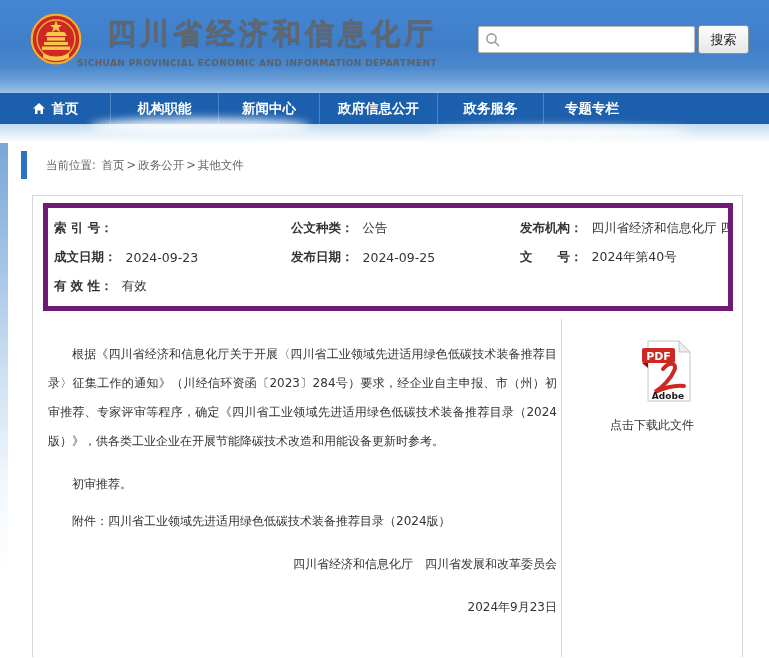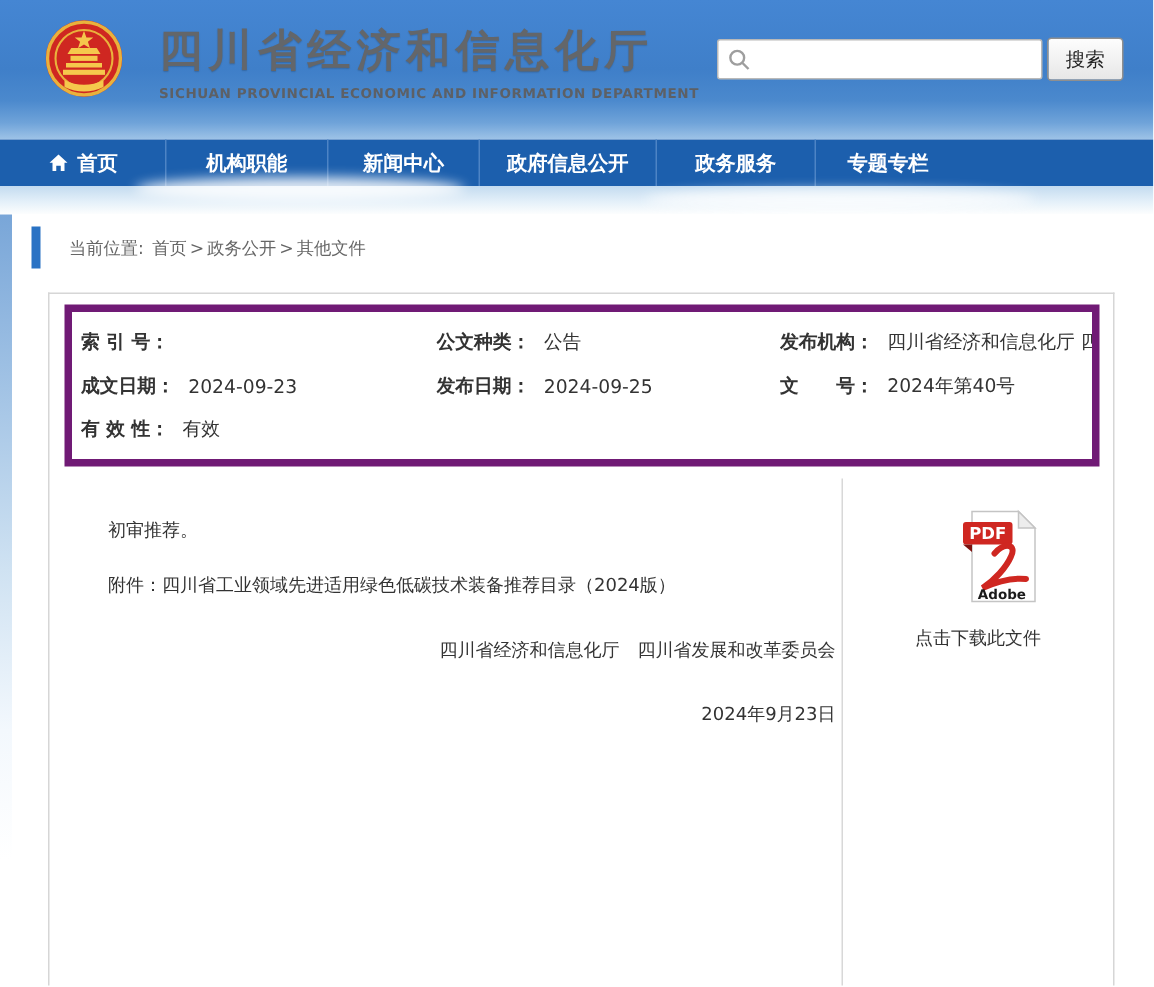--- a/index.html
+++ b/index.html
@@ -9,21 +9,21 @@
   
   .sky-header { position:absolute; top:0; left:0; width:769px; height:93px;
     background:linear-gradient(180deg,#4586d3 0%,#3f7fc9 50%,#4b89cd 72%,#6fa3d9 88%,#9ec3e7 100%); }
   .clouds-band { position:absolute; top:124px; left:0; width:769px; height:19px;
     background:linear-gradient(180deg,#c3dbf0 0%,#e4f0f9 55%,#fdfefe 100%); }
   .cloud { position:absolute; border-radius:50%; filter:blur(4px); background:rgba(255,255,255,.85); }
   .c1 { top:-6px; left:90px; width:220px; height:16px; }
   .c2 { top:2px; left:430px; width:260px; height:14px; opacity:.9; }
 
   .emblem { position:absolute; top:12px; left:29px; width:54px; height:54px; }
-  .title-block { position:absolute; top:14px; left:106px; }
+  .title-block { position:absolute; top:14px; left:77px;text-align:right; }
   .site-name { font-size:29px; font-weight:bold; color:#63666a; letter-spacing:4px;
     text-shadow:0 1px 1px rgba(0,0,0,.18); white-space:nowrap; }
   .site-name-en { font-size:9px; font-weight:bold; color:#5d6065; letter-spacing:.4px; margin-top:4px; white-space:nowrap; }
 
   .search-wrap { position:absolute; top:26px; left:478px; width:217px; height:27px; background:#fff;
     border:1px solid #b9b9b9; border-radius:2px; display:flex; align-items:center; padding-left:6px; }
   .search-wrap input { border:none; outline:none; flex:1; height:21px; font-size:13px; margin-left:5px; background:transparent; }
   .search-btn { position:absolute; top:25px; left:698px; width:51px; height:29px;
     background:linear-gradient(180deg,#fdfdfd,#e7e7e7); border:1px solid #8f8f8f; border-radius:3px;
     font-size:13px; color:#222; cursor:pointer; font-family:inherit; }
@@ -171,20 +171,21 @@
           <span class="m-value">2024年第40号</span>
         </div>
         <div class="meta-cell">
           <span class="m-label">有 效 性：</span>
           <span class="m-value">有效</span>
         </div>
       </div>
 
       <div class="article-row">
         <div class="article">
+          <div class="para p1">根据《四川省经济和信息化厅关于开展〈四川省工业领域先进适用绿色低碳技术装备推荐目录〉征集工作的通知》（川经信环资函〔2023〕284号）要求，经企业自主申报、市（州）初审推荐、专家评审等程序，确定《四川省工业领域先进适用绿色低碳技术装备推荐目录（2024版）》，供各类工业企业在开展节能降碳技术改造和用能设备更新时参考。</div>
           <div class="para p2">初审推荐。</div>
           <div class="para attachment">附件：四川省工业领域先进适用绿色低碳技术装备推荐目录（2024版）</div>
           <div class="sig">四川省经济和信息化厅　四川省发展和改革委员会</div>
           <div class="doc-date">2024年9月23日</div>
         </div>
 
         <div class="side-col">
           <span class="pdf-link">
             <svg width="54" height="64" viewBox="0 0 54 64">
               <path d="M9 2 h31 l11 11 v49 H9 z" fill="#ffffff" stroke="#c4c4c4" stroke-width="1"></path>

